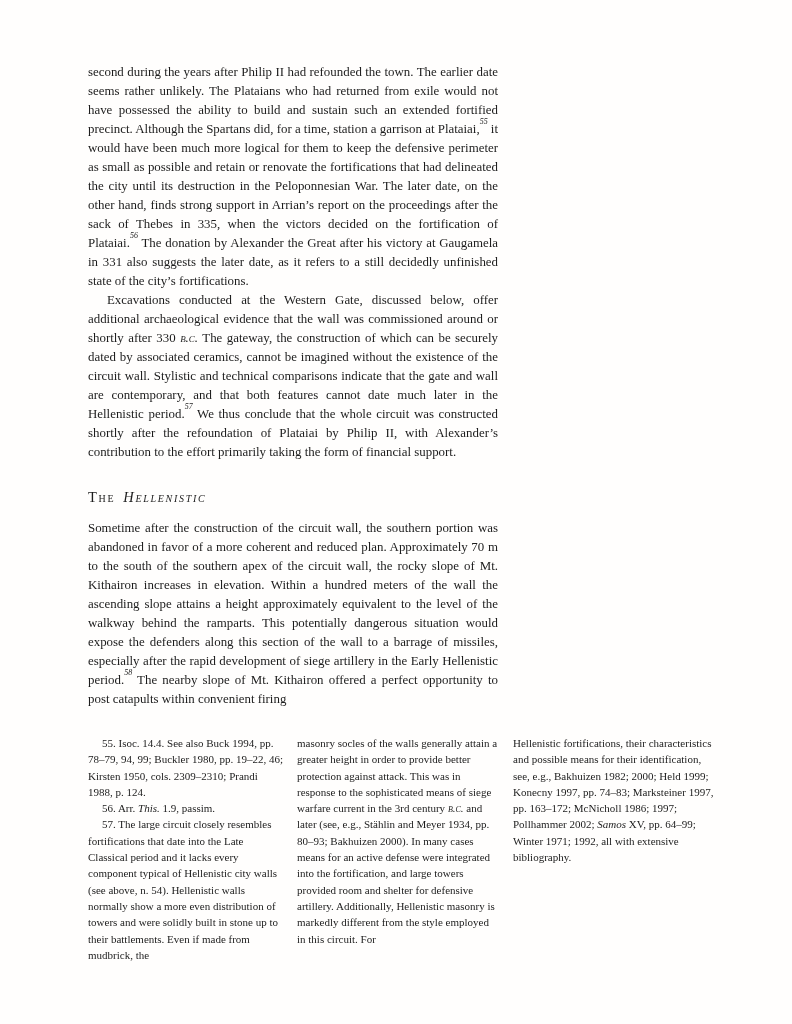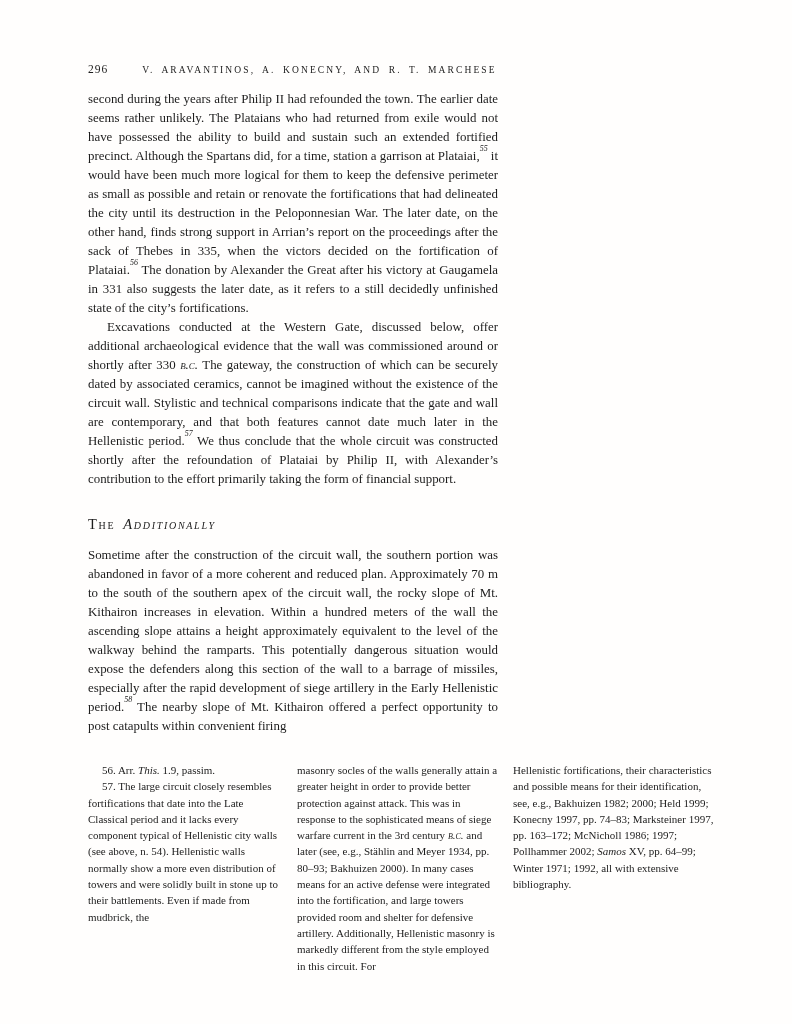--- a/index.html
+++ b/index.html
@@ -74,40 +74,37 @@
     line-height: 16.3px;
     text-align: left;
   }
   .fncol p.para.indent { text-indent: 14px; }
 </style>
 </head>
 <body>
 
 <div class="page">
 
-  <header class="running-head">
-    <span class="pagenum">296</span>
-    <span class="authors">V. ARAVANTINOS, A. KONECNY, AND R. T. MARCHESE</span>
-  </header>
 
   <main class="text-block">
     <section>
         <p class="para"><span class="">second during the years after Philip II had refounded the town. The earlier date seems rather unlikely. The Plataians who had returned from exile would not have possessed the ability to build and sustain such an extended fortified precinct. Although the Spartans did, for a time, station a garrison at Plataiai,</span><sup class="fnref">55</sup><span class=""> it would have been much more logical for them to keep the defensive perimeter as small as possible and retain or renovate the fortifications that had delineated the city until its destruction in the Peloponnesian War. The later date, on the other hand, finds strong support in Arrian’s report on the proceedings after the sack of Thebes in 335, when the victors decided on the fortification of Plataiai.</span><sup class="fnref">56</sup><span class=""> The donation by Alexander the Great after his victory at Gaugamela in 331 also suggests the later date, as it refers to a still decidedly unfinished state of the city’s fortifications.</span></p>
         <p class="para indent"><span class="">Excavations conducted at the Western Gate, discussed below, offer additional archaeological evidence that the wall was commissioned around or shortly after 330 </span><span class="sc">B.C.</span><span class=""> The gateway, the construction of which can be securely dated by associated ceramics, cannot be imagined without the existence of the circuit wall. Stylistic and technical comparisons indicate that the gate and wall are contemporary, and that both features cannot date much later in the Hellenistic period.</span><sup class="fnref">57</sup><span class=""> We thus conclude that the whole circuit was constructed shortly after the refoundation of Plataiai by Philip II, with Alexander’s contribution to the effort primarily taking the form of financial support.</span></p>
       </section>
 
-    <h2 class="heading"><span class="hw1">The</span><span class="it">Additionally</span></h2>
+    <h2 class="heading"><span class="hw1">The</span><span class="it">Hellenistic</span></h2>
 
     <section>
         <p class="para"><span class="">Sometime after the construction of the circuit wall, the southern portion was abandoned in favor of a more coherent and reduced plan. Approximately 70 m to the south of the southern apex of the circuit wall, the rocky slope of Mt. Kithairon increases in elevation. Within a hundred meters of the wall the ascending slope attains a height approximately equivalent to the level of the walkway behind the ramparts. This potentially dangerous situation would expose the defenders along this section of the wall to a barrage of missiles, especially after the rapid development of siege artillery in the Early Hellenistic period.</span><sup class="fnref">58</sup><span class=""> The nearby slope of Mt. Kithairon offered a perfect opportunity to post catapults within convenient firing</span></p>
       </section>
   </main>
 
   <footer class="footnotes">
     <div class="fncol fncol-1">
+        <p class="para indent"><span class="">55. Isoc. 14.4. See also Buck 1994, pp. 78–79, 94, 99; Buckler 1980, pp. 19–22, 46; Kirsten 1950, cols. 2309–2310; Prandi 1988, p. 124.</span></p>
         <p class="para indent"><span class="">56. Arr. </span><span class="it ">This.</span><span class=""> 1.9, passim.</span></p>
         <p class="para indent"><span class="">57. The large circuit closely resembles fortifications that date into the Late Classical period and it lacks every component typical of Hellenistic city walls (see above, n. 54). Hellenistic walls normally show a more even distribution of towers and were solidly built in stone up to their battlements. Even if made from mudbrick, the</span></p>
       </div>
     <div class="fncol fncol-2">
         <p class="para"><span class="">masonry socles of the walls generally attain a greater height in order to provide better protection against attack. This was in response to the sophisticated means of siege warfare current in the 3rd century </span><span class="sc">B.C.</span><span class=""> and later (see, e.g., Stählin and Meyer 1934, pp. 80–93; Bakhuizen 2000). In many cases means for an active defense were integrated into the fortification, and large towers provided room and shelter for defensive artillery. Additionally, Hellenistic masonry is markedly different from the style employed in this circuit. For</span></p>
       </div>
     <div class="fncol fncol-3">
         <p class="para"><span class="">Hellenistic fortifications, their characteristics and possible means for their identification, see, e.g., Bakhuizen 1982; 2000; Held 1999; Konecny 1997, pp. 74–83; Marksteiner 1997, pp. 163–172; McNicholl 1986; 1997; Pollhammer 2002; </span><span class="it ">Samos</span><span class=""> XV, pp. 64–99; Winter 1971; 1992, all with extensive bibliography.</span></p>
       </div>
   </footer>

